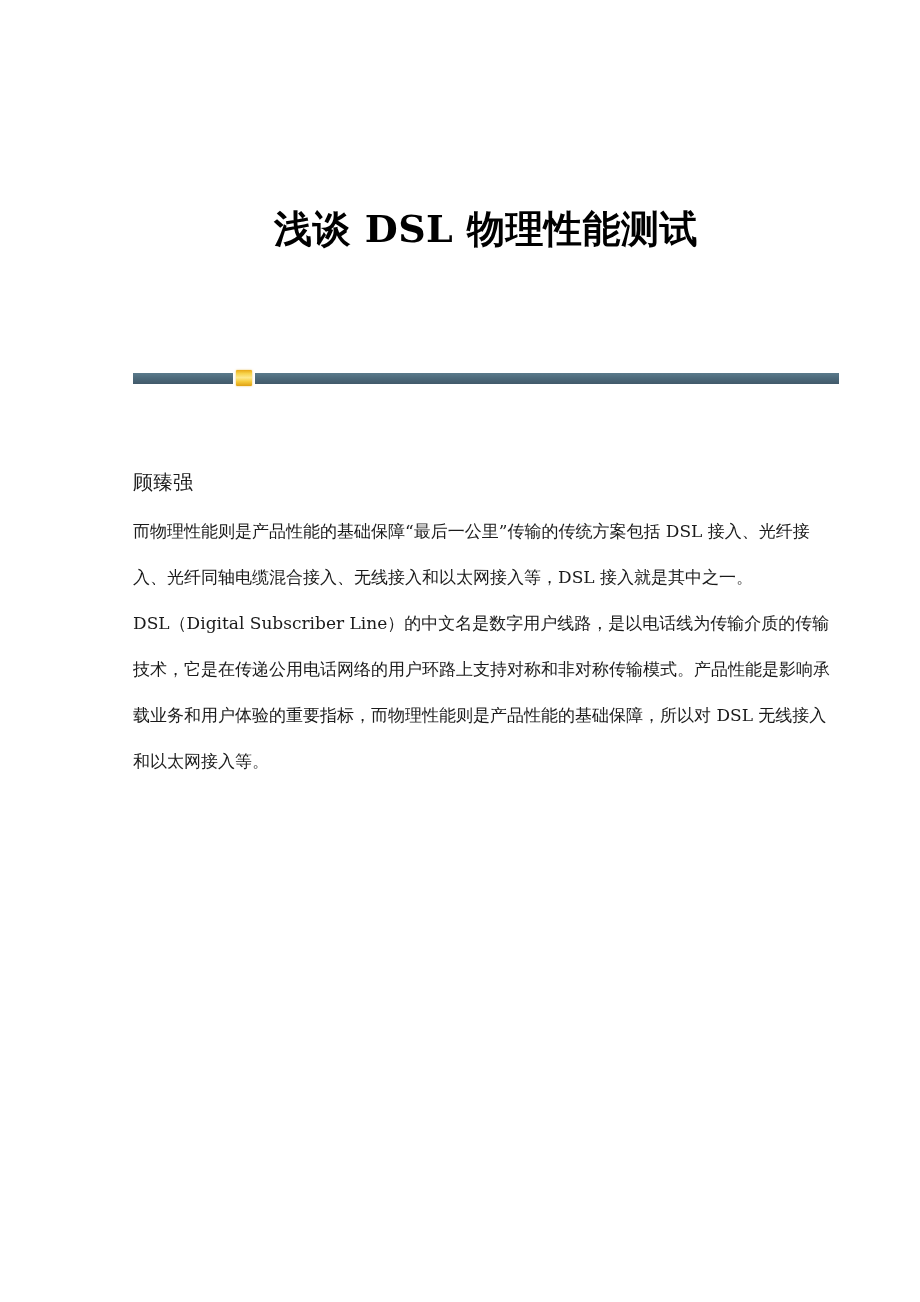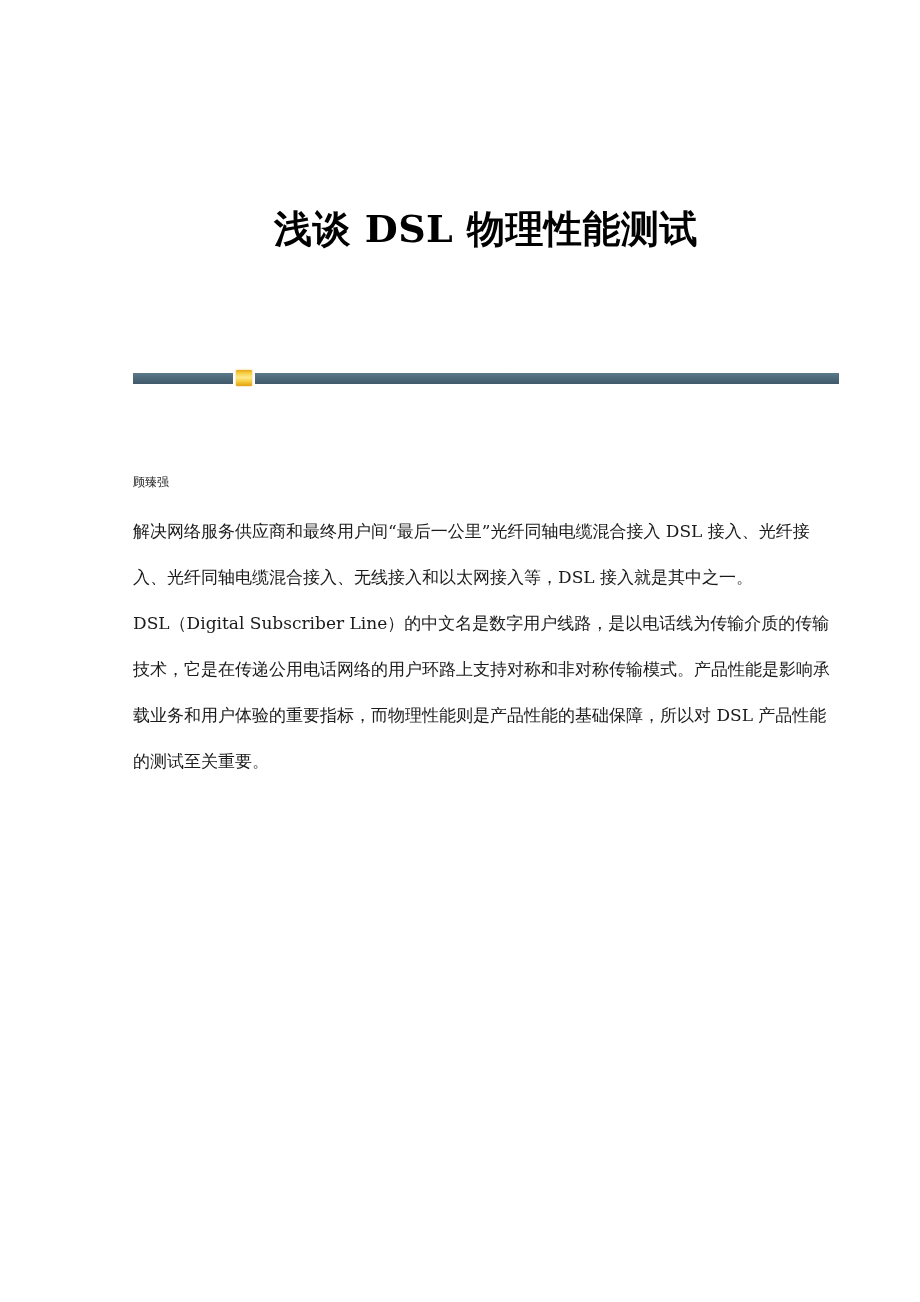--- a/index.html
+++ b/index.html
@@ -94,21 +94,21 @@
   .para {
     margin: 0;
     font-family: "DejaVu Serif", "Liberation Serif", serif;
     font-size: 17px;
     line-height: 46px;
     color: #1a1a1a;
     text-align: left;
     word-break: break-word;
   }
   .para.author {
-    font-size: 12px;
+    font-size: 20px;
     line-height: 40px;
     margin-bottom: 6px;
   }
   .para.heading {
     font-size: 17px;
     line-height: 46px;
   }
   .para + .para {
     margin-top: 0;
   }
@@ -125,23 +125,23 @@
     <div class="divider">
       <span class="seg seg-left"></span>
       <span class="gem"></span>
       <span class="seg seg-right"></span>
     </div>
 
     <div class="body-block">
 
       <p class="para author">顾臻强</p>
 
-      <p class="para">解决网络服务供应商和最终用户间“最后一公里”光纤同轴电缆混合接入 DSL 接入、光纤接入、光纤同轴电缆混合接入、无线接入和以太网接入等，DSL 接入就是其中之一。</p>
+      <p class="para">而物理性能则是产品性能的基础保障“最后一公里”传输的传统方案包括 DSL 接入、光纤接入、光纤同轴电缆混合接入、无线接入和以太网接入等，DSL 接入就是其中之一。</p>
 
-      <p class="para">DSL（Digital Subscriber Line）的中文名是数字用户线路，是以电话线为传输介质的传输技术，它是在传递公用电话网络的用户环路上支持对称和非对称传输模式。产品性能是影响承载业务和用户体验的重要指标，而物理性能则是产品性能的基础保障，所以对 DSL 产品性能的测试至关重要。</p>
+      <p class="para">DSL（Digital Subscriber Line）的中文名是数字用户线路，是以电话线为传输介质的传输技术，它是在传递公用电话网络的用户环路上支持对称和非对称传输模式。产品性能是影响承载业务和用户体验的重要指标，而物理性能则是产品性能的基础保障，所以对 DSL 无线接入和以太网接入等。</p>
 
 
 
     </div>
 
   </div>
 
 </div>
 
 </body></html>

